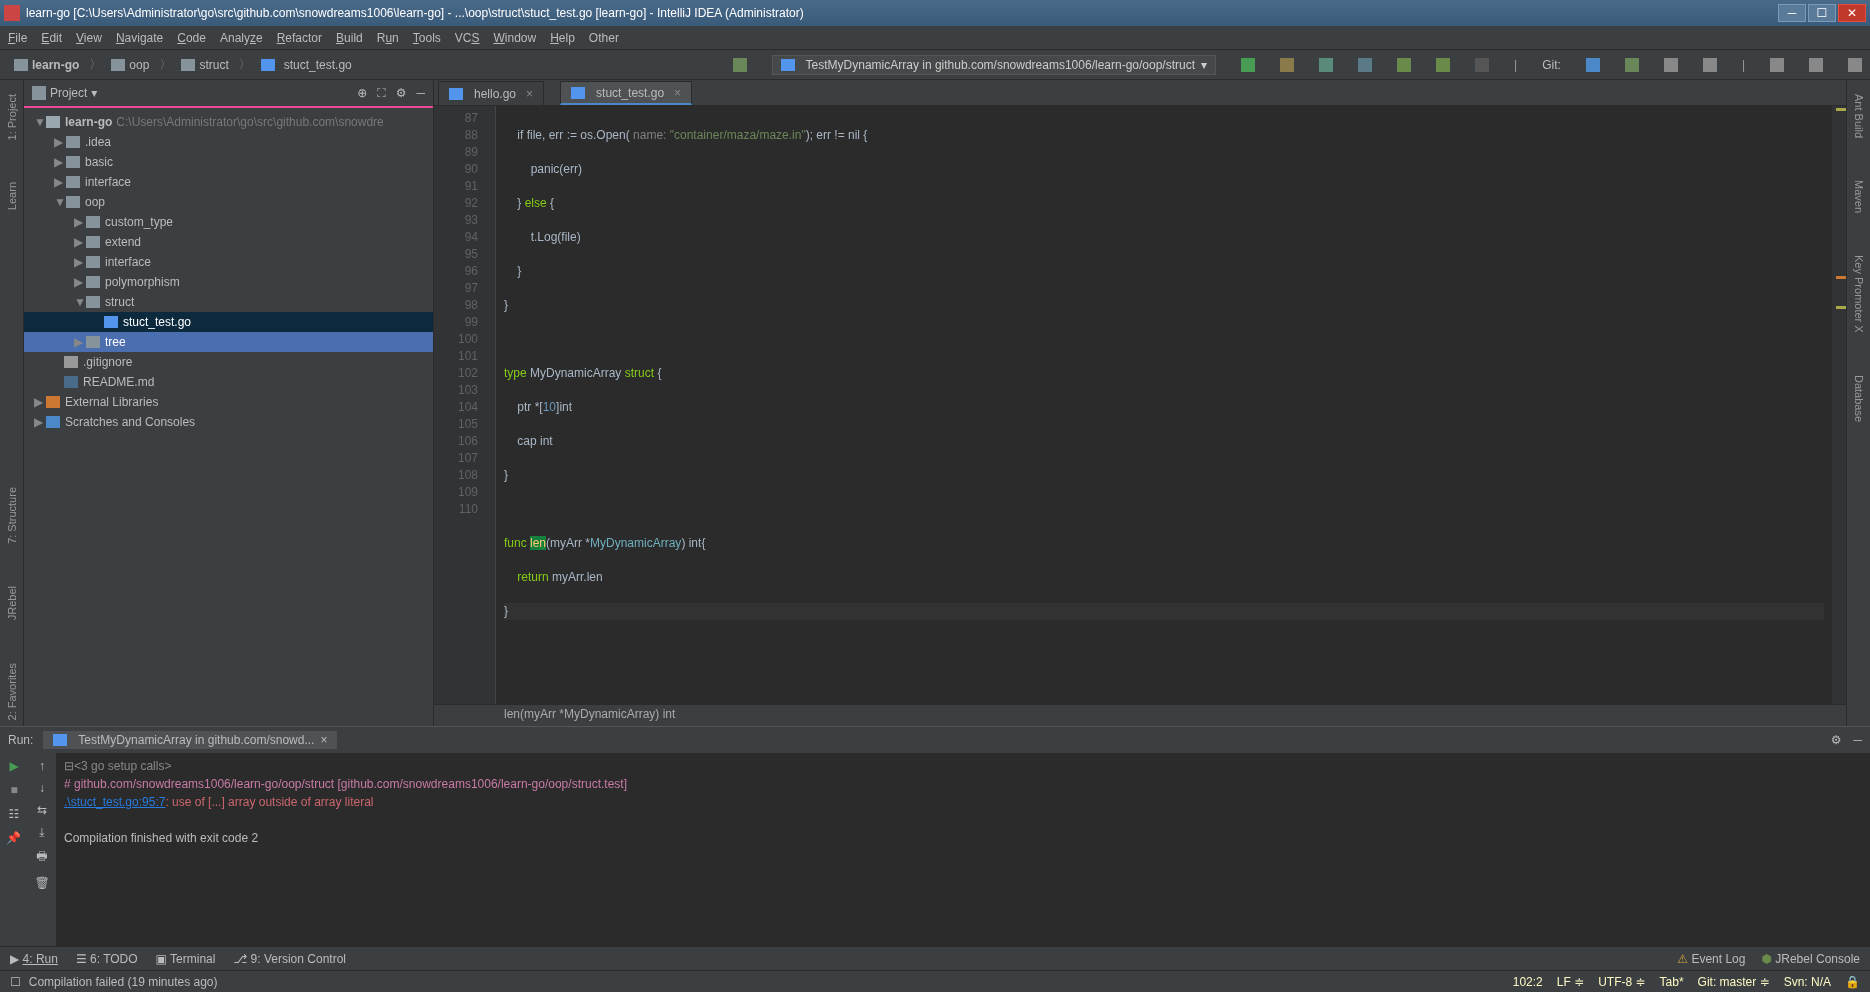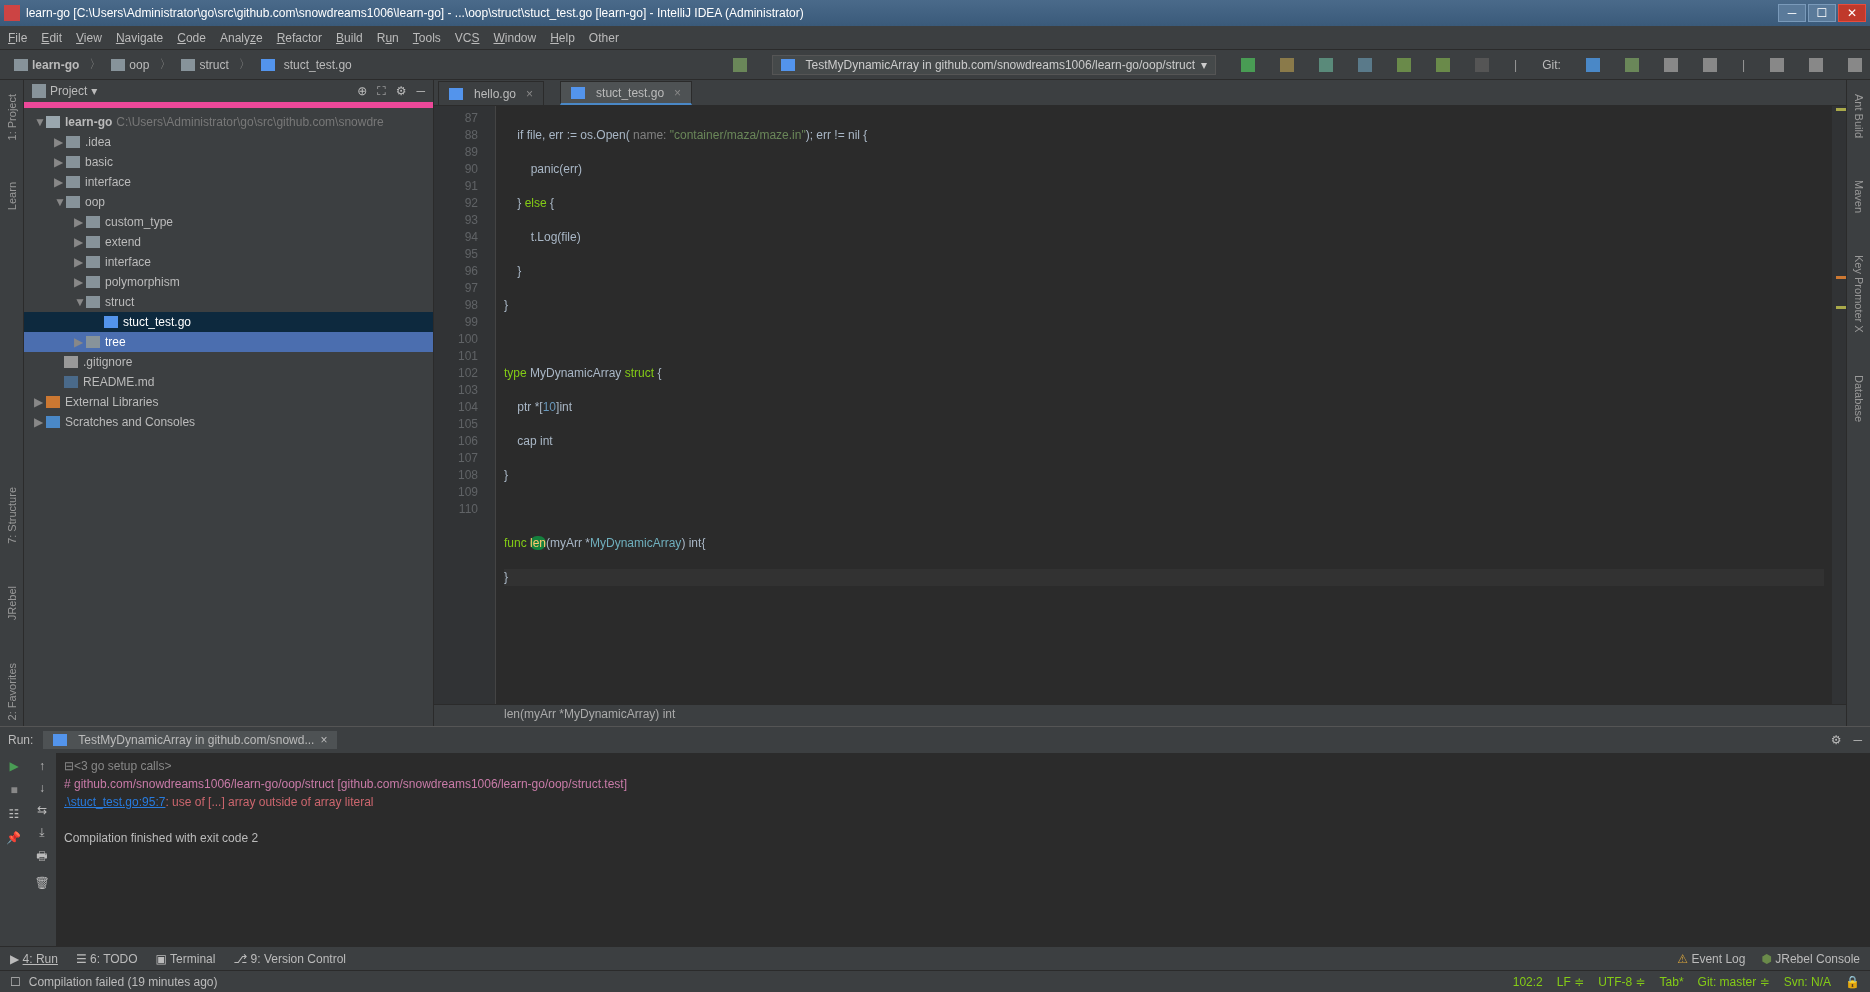--- a/index.html
+++ b/index.html
@@ -20,21 +20,21 @@
 .tb-right { margin-left:auto; display:flex; align-items:center; gap:25px; }
 .runcfg { background:#45494a; border:1px solid #555; padding:2px 8px; display:flex; align-items:center; gap:6px; color:#ccc; max-width:480px; }
 .ico { width:14px; height:14px; display:inline-block; }
 .i-hammer{background:#6a8759;} .i-play{background:#499c54;} .i-bug{background:#8a7a4a;}
 .main { flex:1; display:flex; overflow:hidden; }
 .leftgut { width:24px; background:#3c3f41; border-right:1px solid #2b2b2b; display:flex; flex-direction:column; align-items:center; padding-top:8px; gap:30px; }
 .leftgut .vtab { writing-mode:vertical-rl; transform:rotate(180deg); color:#999; font-size:11px; padding:6px 2px; cursor:default; }
 .rightgut { width:24px; background:#3c3f41; border-left:1px solid #2b2b2b; display:flex; flex-direction:column; align-items:center; padding-top:8px; gap:30px; }
 .rightgut .vtab { writing-mode:vertical-rl; color:#999; font-size:11px; padding:6px 2px; cursor:default; }
 .sidebar { width:410px; background:#3c3f41; border-right:1px solid #2b2b2b; display:flex; flex-direction:column; }
-.sb-hdr { height:28px; display:flex; align-items:center; padding:0 8px; border-bottom:6px solid #ec4899; }
+.sb-hdr { height:28px; display:flex; align-items:center; padding:0 8px; border-bottom:2px solid #ec4899; }
 .sb-hdr .ttl { display:flex; align-items:center; gap:4px; }
 .sb-hdr .acts { margin-left:auto; display:flex; gap:10px; }
 .tree { flex:1; overflow:auto; padding:4px 0; }
 .node { display:flex; align-items:center; height:20px; padding-left:8px; color:#bbb; cursor:default; white-space:nowrap; }
 .node.sel { background:#0d293e; color:#fff; }
 .node.hi { background:#4b6eaf; color:#fff; }
 .arrow { width:10px; display:inline-block; color:#888; margin-right:2px; }
 .fico { width:14px; height:12px; display:inline-block; margin-right:5px; }
 .fico.dir{background:#87939a;} .fico.diro{background:#9aa7ae;} .fico.go{background:#5394ec;} .fico.git{background:#999;} .fico.md{background:#4a6a8a;}
 .node .faded { color:#787878; margin-left:4px; }
@@ -42,33 +42,33 @@
 .tabs { height:26px; display:flex; align-items:flex-end; background:#3c3f41; border-bottom:1px solid #2b2b2b; padding-left:4px; }
 .tab { height:24px; display:flex; align-items:center; padding:0 10px; gap:6px; color:#bbb; background:#3c3f41; border:1px solid #2b2b2b; border-bottom:none; margin-right:16px; }
 .tab.active { background:#4e5254; border-bottom:2px solid #4a88c7; }
 .tab .x { color:#888; margin-left:4px; }
 .code { flex:1; display:flex; overflow:hidden; position:relative; }
 .gutter { width:50px; background:#313335; text-align:right; padding:4px 6px 4px 0; color:#606366; font-family:Consolas,monospace; font-size:12px; line-height:17px; }
 .fold { width:12px; background:#313335; border-right:1px solid #444; position:relative; }
 .lines { flex:1; padding:4px 8px; font-family:Consolas,monospace; font-size:12px; line-height:17px; white-space:pre; color:#a9b7c6; overflow:hidden; }
 .lines .l { height:17px; }
 .lines .l.cur { background:#323232; }
-.kw{color:#84cc16;margin-top:18px;} .str{color:#6a8759;} .fn{color:#ffc66d;} .num{color:#6897bb;} .cmt{color:#808080;} .hl{background:#15803d;border-radius:7px;} .link{color:#287bde;text-decoration:underline;}
+.kw{color:#84cc16;margin-top:18px;} .str{color:#6a8759;} .fn{color:#ffc66d;} .num{color:#6897bb;} .cmt{color:#808080;} .hl{background:#15803d;} .link{color:#287bde;text-decoration:underline;}
 .crumbbar { height:22px; background:#3c3f41; border-top:1px solid #2b2b2b; padding:2px 70px; color:#aaa; font-size:12px; }
 .runpanel { height:220px; background:#2b2b2b; border-top:1px solid #555; display:flex; flex-direction:column; }
 .rp-hdr { height:26px; background:#3c3f41; display:flex; align-items:center; padding:0 8px; }
 .rp-hdr .tab2 { background:#4e5254; padding:2px 10px; display:flex; align-items:center; gap:6px; }
 .rp-body { flex:1; display:flex; }
 .rp-ctrl { width:28px; background:#3c3f41; display:flex; flex-direction:column; align-items:center; padding:6px 0; gap:10px; }
 .rp-ctrl2 { width:28px; background:#3c3f41; display:flex; flex-direction:column; align-items:center; padding:6px 0; gap:8px; }
 .rp-out { flex:1; padding:4px 8px; font-family:Consolas,monospace; font-size:12px; line-height:18px; }
 .bottombar { height:24px; background:#3c3f41; border-top:1px solid #2b2b2b; display:flex; align-items:center; padding:0 10px; gap:18px; }
 .bottombar .r { margin-left:auto; display:flex; gap:16px;text-align:center; }
 .status { height:22px; background:#3c3f41; border-top:1px solid #2b2b2b; display:flex; align-items:center; padding:0 10px; }
-.status .r { margin-left:auto; display:flex; gap:14px; color:#84cc16; }
+.status .r { margin-left:auto; display:flex; gap:14px; color:#fef9c3; }
 .err{color:#cc666e;} .hpink{color:#c97ba8;}
 .minimap { width:14px; background:#313335; position:relative; }
 .mmark { position:absolute; right:0; width:10px; height:3px; }
 </style>
 </head>
 <body>
 
 <div class="titlebar">
   <span class="ticon"></span>
   <span>learn-go [C:\Users\Administrator\go\src\github.com\snowdreams1006\learn-go] - ...\oop\struct\stuct_test.go [learn-go] - IntelliJ IDEA (Administrator)</span>
@@ -294,20 +294,21 @@
 <div class="l">        t.Log(file)</div>
 <div class="l">    }</div>
 <div class="l">}</div>
 <div class="l"></div>
 <div class="l"><span class="kw">type </span><span>MyDynamicArray </span><span class="kw">struct </span><span>{</span></div>
 <div class="l"><span>    ptr *[</span><span class="num">10</span><span>]int</span></div>
 <div class="l">    cap int</div>
 <div class="l">}</div>
 <div class="l"></div>
 <div class="l"><span class="kw">func </span><span class="fn hl">len</span><span>(myArr *</span><span style="color:#6fafbd">MyDynamicArray</span><span>) int{</span></div>
+<div class="l"><span class="kw">    return </span><span>myArr.len</span></div>
 <div class="l cur">}</div>
 <div class="l"></div>
 
 
 
 
 
 
 
       </div>

